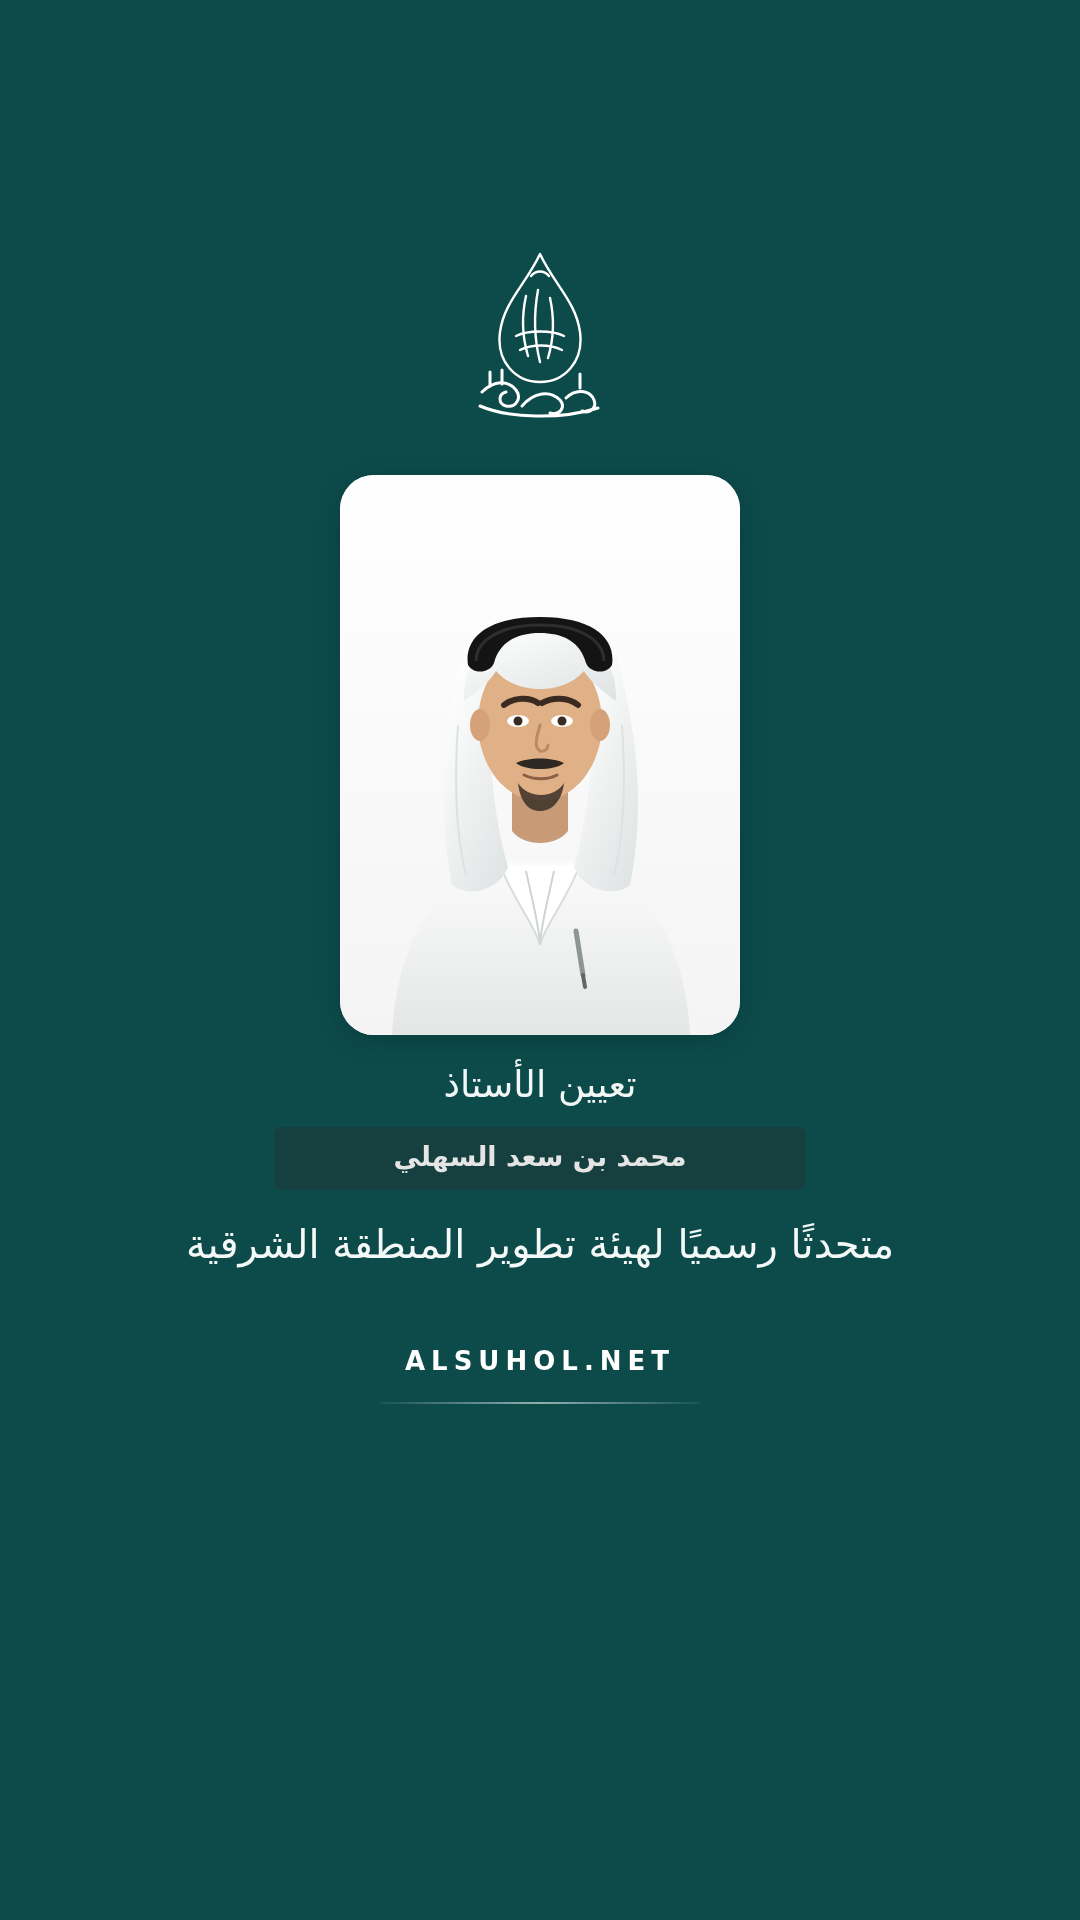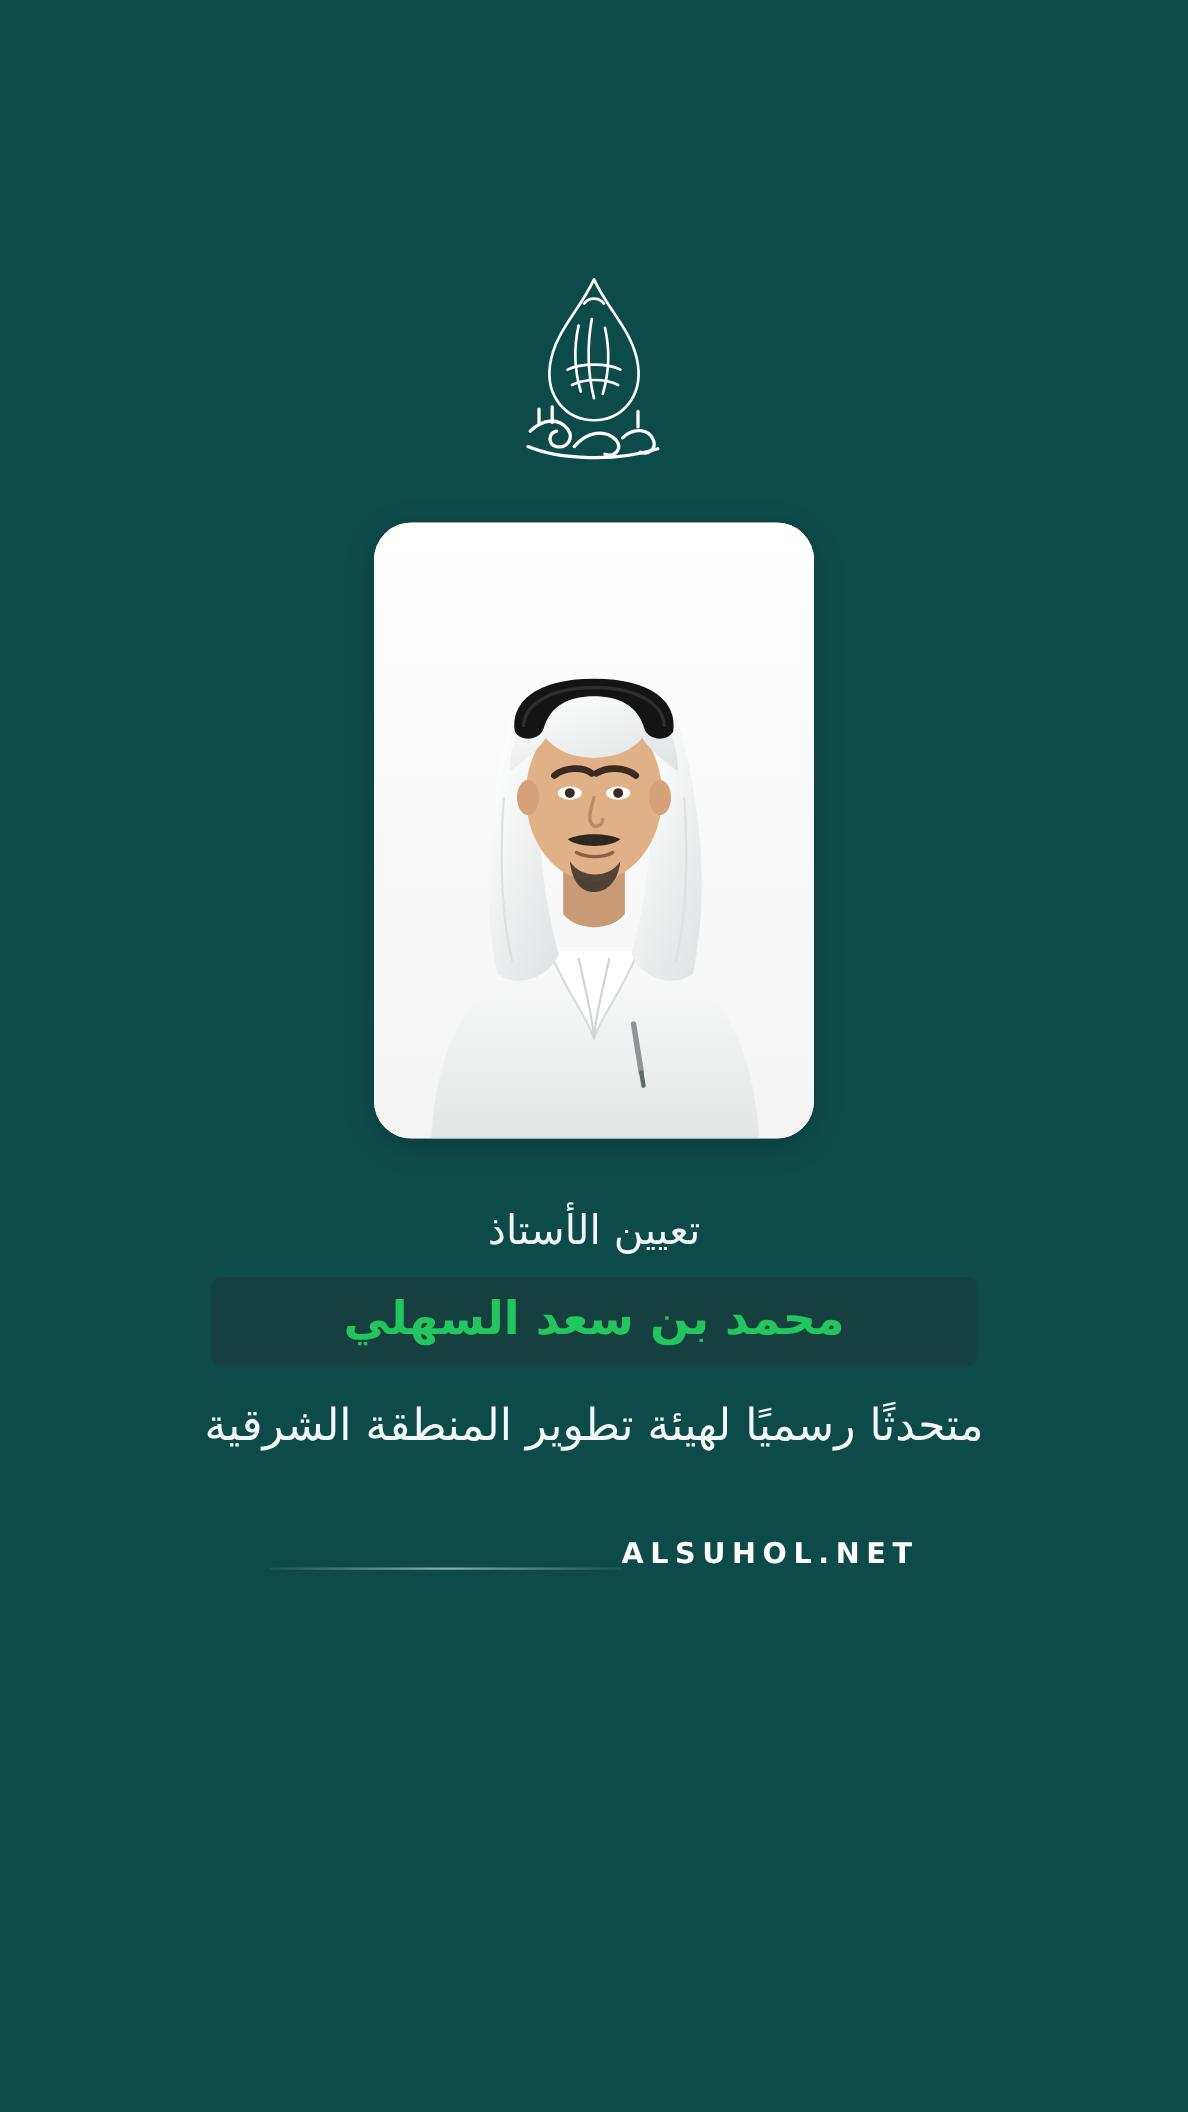--- a/index.html
+++ b/index.html
@@ -38,59 +38,59 @@
     border-radius: 34px;
     background: #fdfdfd;
     overflow: hidden;
     position: relative;
     box-shadow: 0 6px 28px rgba(0,0,0,0.18);
   }
   .portrait-card svg { display:block; width:100%; height:100%; }
 
   
   .caption {
-    margin-top: 62px;
+    margin-top: 28px;
     width: 100%;
     display: flex;
     flex-direction: column;
     align-items: center;
   }
   .line-appoint {
     font-size: 37px;
     font-weight: 400;
     letter-spacing: .5px;
     color: #f2f7f6;
     line-height: 1.2;
   }
   .name-bar {
     margin-top: 20px;
     background: #16403f;
     border-radius: 8px;
     padding: 14px 120px 18px 120px;
-    font-size: 42px;
+    font-size: 27px;
     font-weight: 700;
-    color: #22c55e;
+    color: #e5e5e5;
     line-height: 1.15;
     text-align: left;
   }
   .role {
     margin-top: 24px;
     font-size: 40px;
     font-weight: 400;
     color: #f4f8f7;
     line-height: 1.5;
     text-align: right;
     max-width: 720px;
   }
 
   
   .footer {
     margin-top: 72px;
     display: flex;
-    flex-direction: row;
+    flex-direction: column;
     align-items: center;
   }
   .site {
     font-size: 26px;
     font-weight: 700;
     letter-spacing: 6px;
     color: #ffffff;
     direction: ltr;
   }
   .divider {

